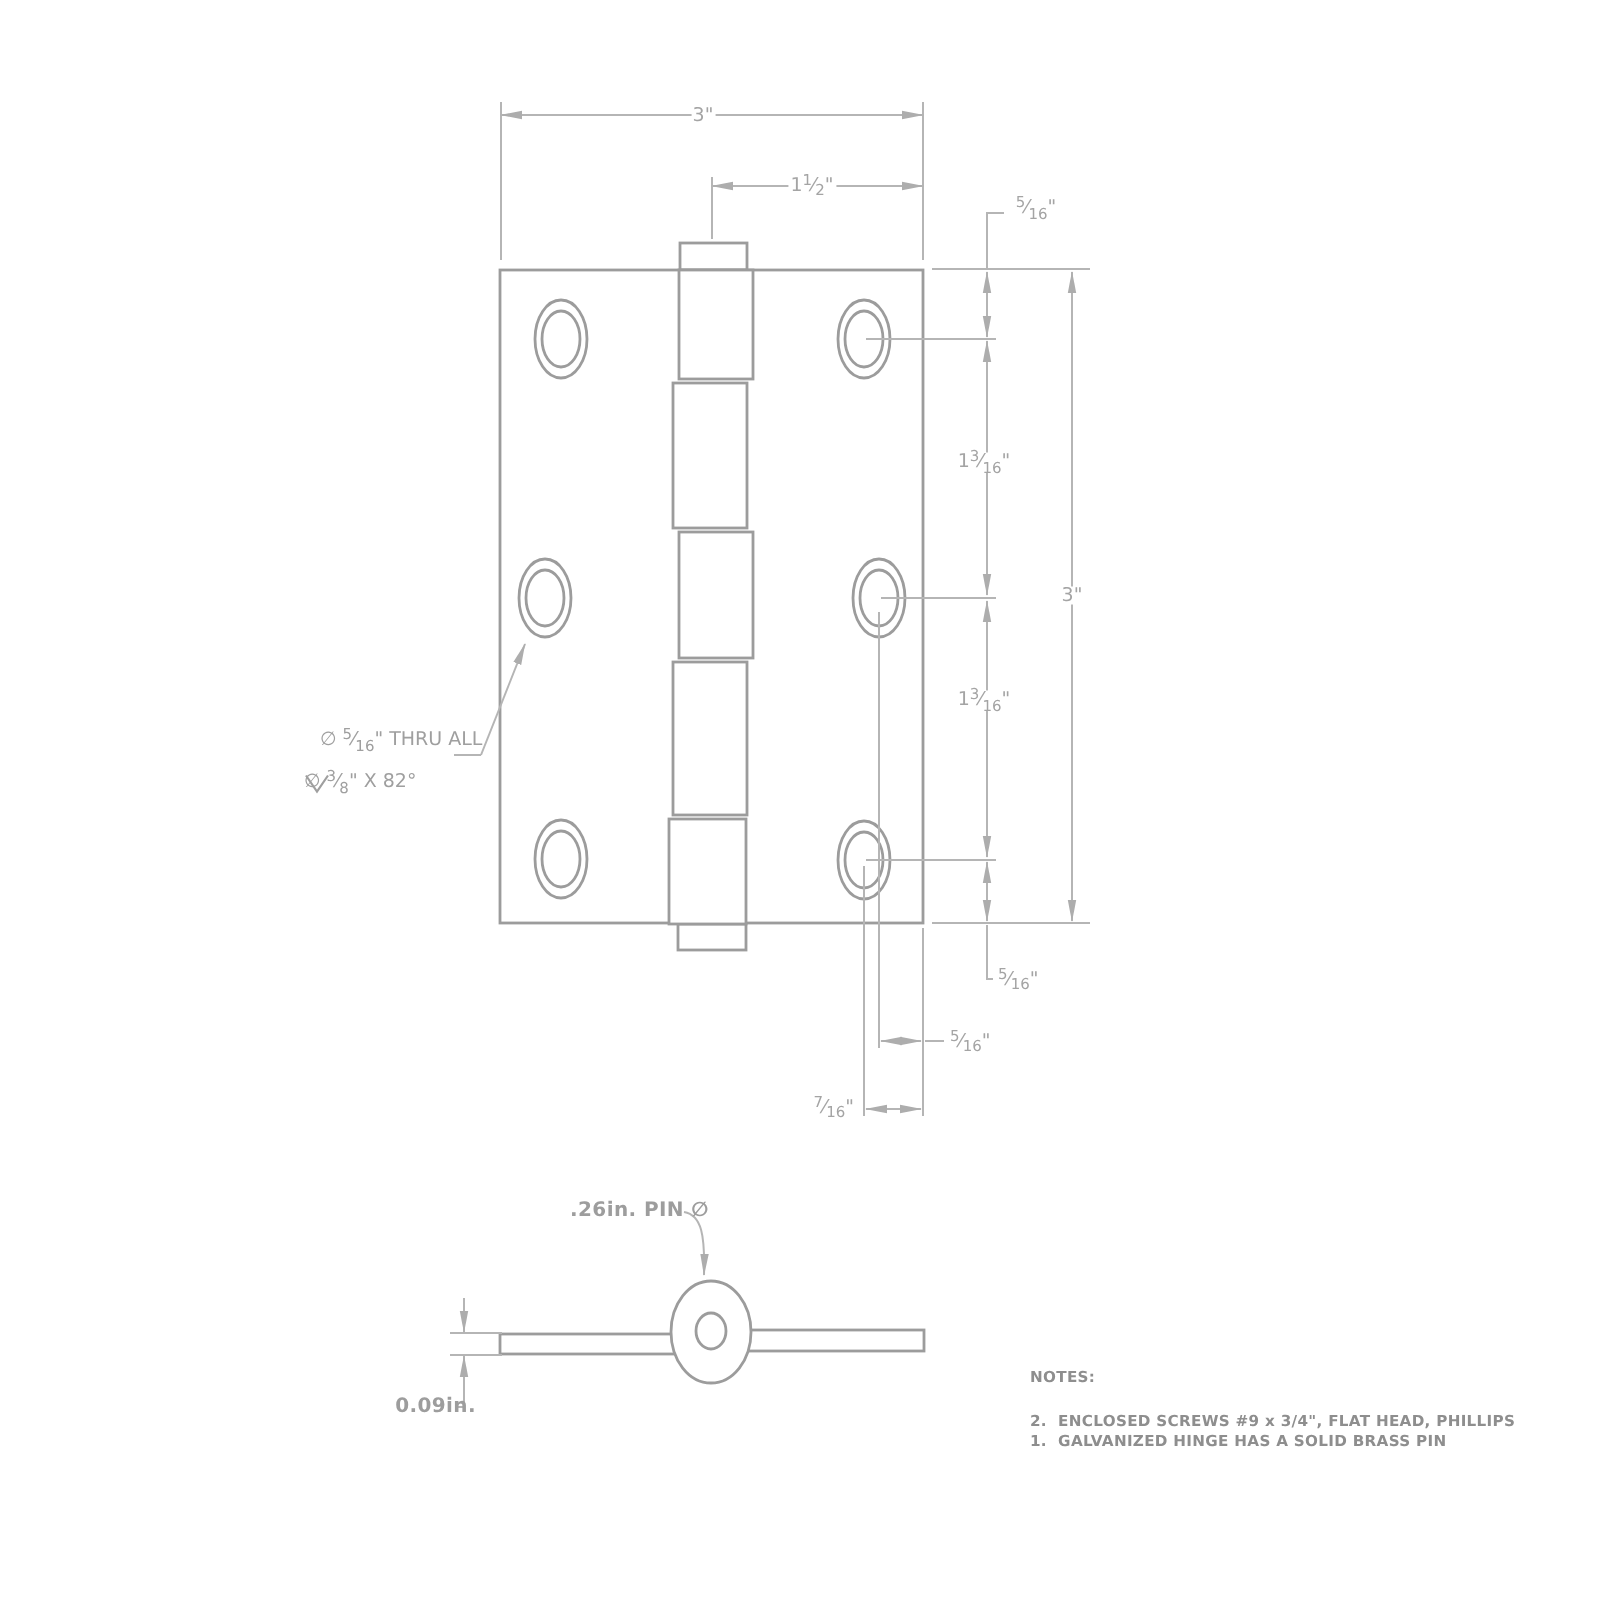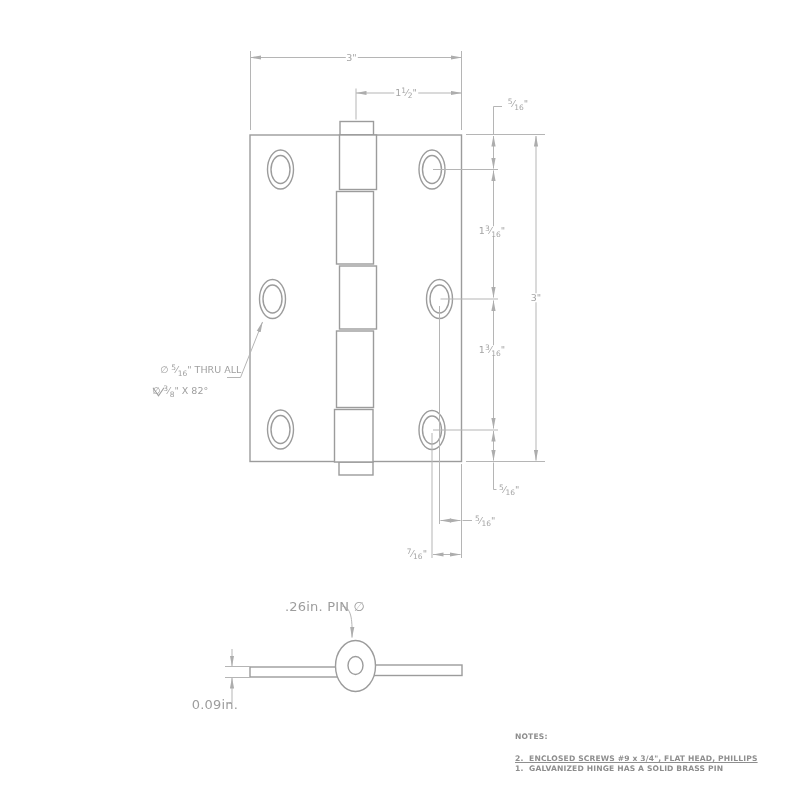--- a/index.html
+++ b/index.html
@@ -11,23 +11,23 @@
   .dim{stroke:var(--dimline,#b5b5b5);stroke-width:1;fill:none;}
   .lbl{position:absolute;white-space:nowrap;line-height:1;color:var(--dimtext,#a4a4a4);
        font-family:"DejaVu Sans",sans-serif;}
   .dimlbl{font-size:9.5px;}
   .dimlbl sup{font-size:7.5px;position:relative;top:-3px;vertical-align:baseline;}
   .dimlbl sub{font-size:7.5px;position:relative;top:2.5px;vertical-align:baseline;}
   .bg{background:#fff;padding:0 1px;}
   .cc{transform:translate(-50%,-50%);}
   .lc{transform:translate(0,-50%);}
   .rc{transform:translate(-100%,-50%);}
-  .smalllbl{font-size:13px;color:#9d9d9d;letter-spacing:0.2px;}
+  .smalllbl{font-size:10px;color:#9d9d9d;letter-spacing:0.2px;font-weight:bold;}
   .callout{display:flex;align-items:center;gap:3px;color:#9f9f9f;}
-  .notes{font-size:7.6px;font-weight:700;color:var(--notestext,#8e8e8e);letter-spacing:0.15px;margin-top:48px;}
+  .notes{font-size:7.6px;font-weight:700;color:var(--notestext,#8e8e8e);letter-spacing:0.15px;}
 </style>
 </head>
 <body>
 
 <div class="canvas">
 
   <svg width="800" height="800" viewBox="0 0 800 800">
     <defs>
       <marker id="arr" markerWidth="11" markerHeight="5" refX="10.5" refY="2.5" orient="auto-start-reverse">
         <path d="M11,2.5 L0,0.4 L0,4.6 Z" fill="#adadad"></path>
@@ -142,15 +142,15 @@
       <path d="M1,1.5 L6.5,9.5 L12,1.5" fill="none" stroke="#9f9f9f" stroke-width="1.1"></path>
     </svg>
     <span>∅ <sup>3</sup>⁄<sub>8</sub>" X 82°</span>
   </div>
 
   <div class="lbl smalllbl lc" style="left:285px;top:606px;">.26in. PIN ∅</div>
   <div class="lbl smalllbl rc" style="left:238px;top:703.5px;">0.09in.</div>
 
   <div class="lbl notes" style="left:515px;top:685px;">NOTES:</div>
   <div class="lbl notes" style="left:515px;top:717px;">1.&nbsp;&nbsp;GALVANIZED HINGE HAS A SOLID BRASS PIN</div>
-  <div class="lbl notes" style="left:515px;top:707px;text-decoration:underline;">2.&nbsp;&nbsp;ENCLOSED SCREWS #9 x 3/4", FLAT HEAD, PHILLIPS</div>
+  <div class="lbl notes" style="left:515px;top:707px;">2.&nbsp;&nbsp;ENCLOSED SCREWS #9 x 3/4", FLAT HEAD, PHILLIPS</div>
 
 </div>
 
 </body></html>

